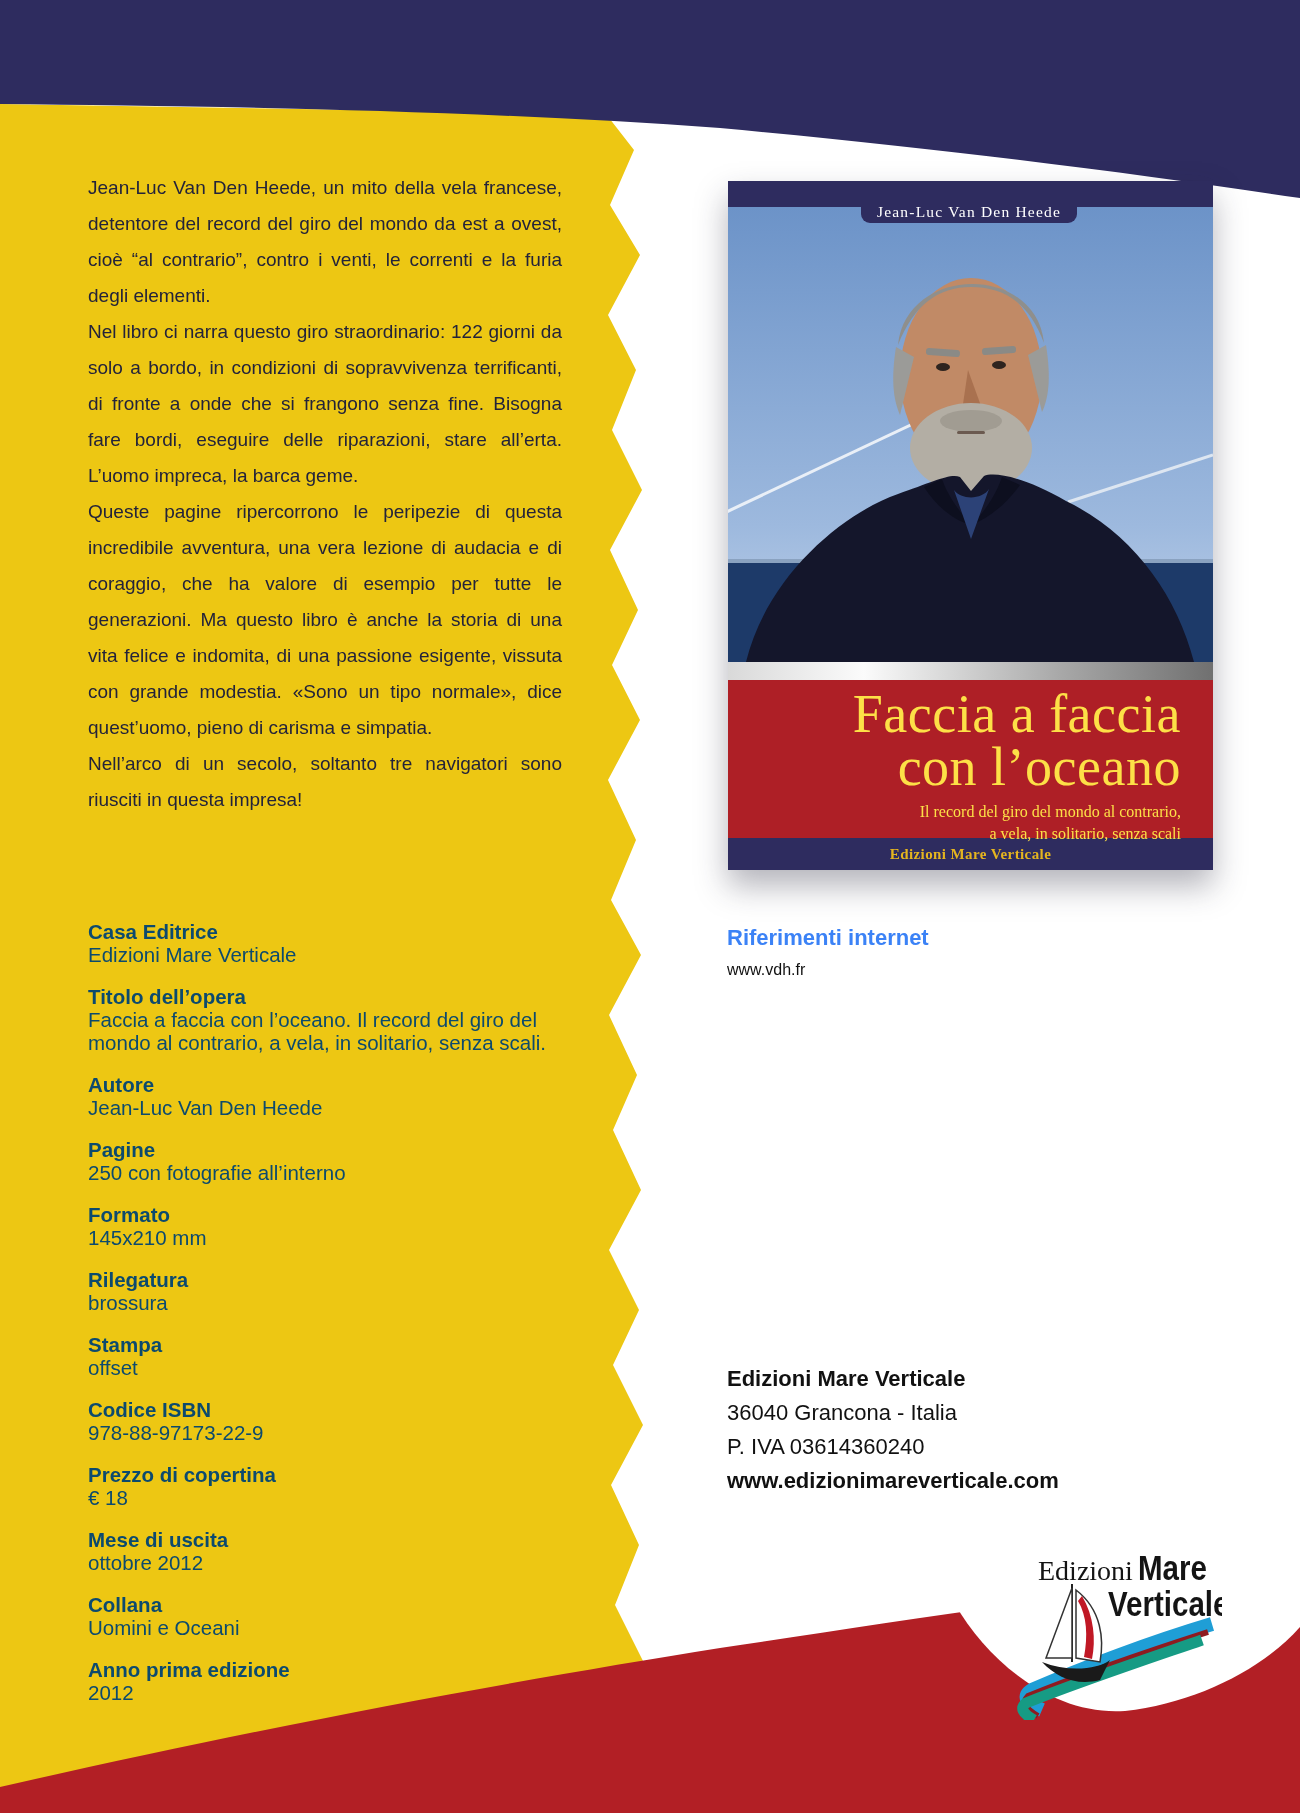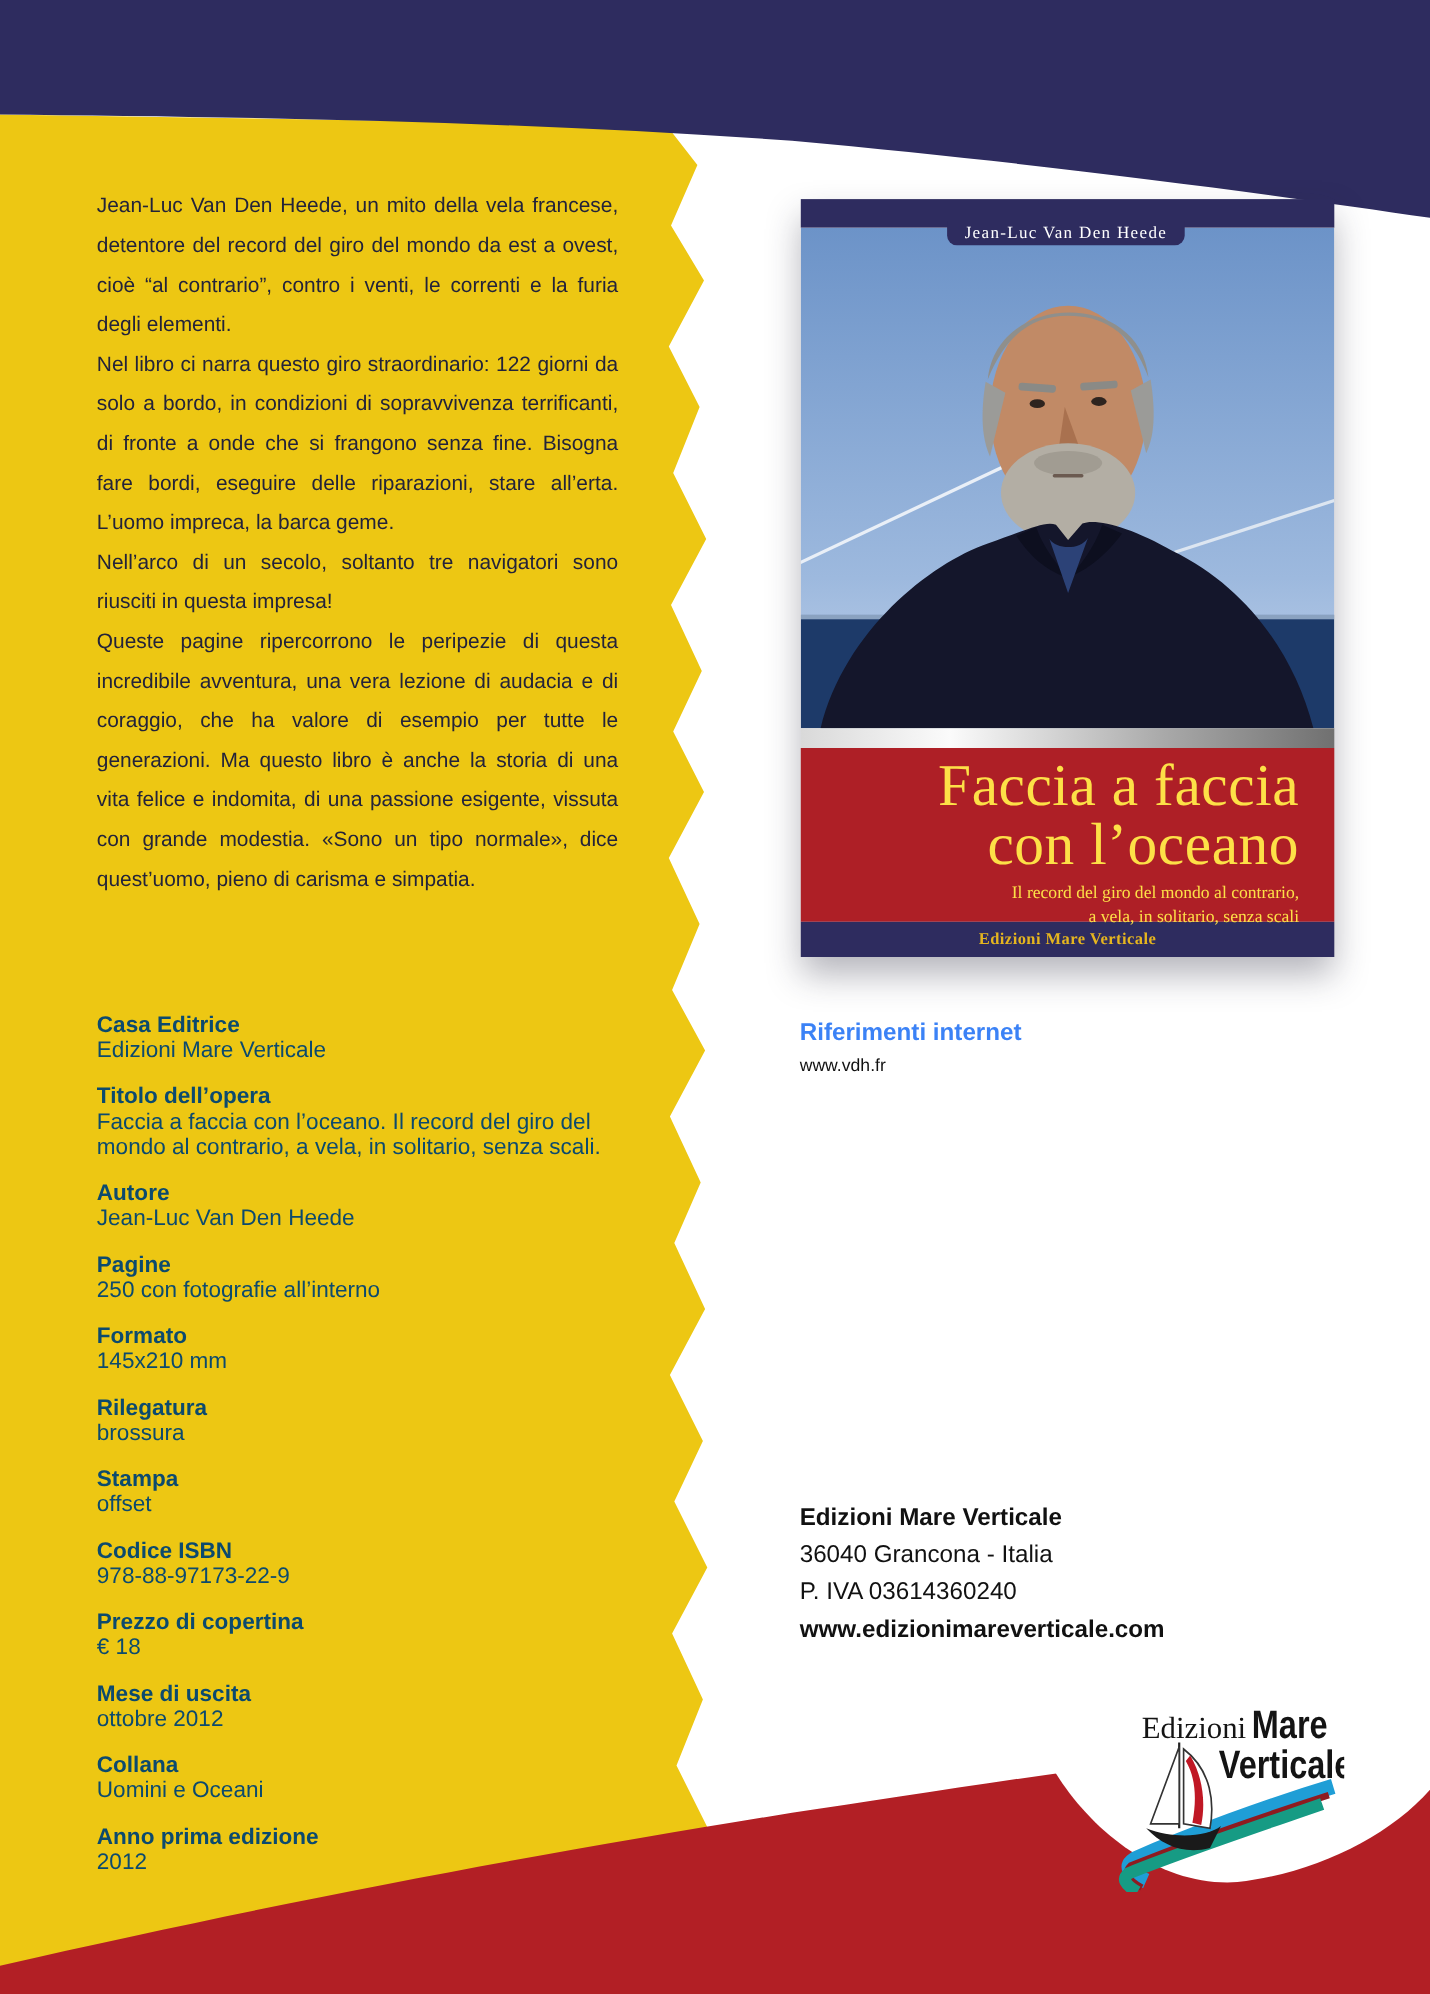--- a/index.html
+++ b/index.html
@@ -59,23 +59,23 @@
 
     <path fill="#ffffff" d="M955,1604 C1060,1574 1190,1553 1300,1551 L1300,1627 C1262,1670 1195,1703 1125,1711 C1053,1716 988,1662 955,1604 Z"></path>
   </svg>
 
   <div class="intro">
 
       <p>Jean-Luc Van Den Heede, un mito della vela francese, detentore del record del giro del mondo da est a ovest, cioè “al contrario”, contro i venti, le correnti e la furia degli elementi.</p>
 
       <p>Nel libro ci narra questo giro straordinario: 122 giorni da solo a bordo, in condizioni di sopravvivenza terrificanti, di fronte a onde che si frangono senza fine. Bisogna fare bordi, eseguire delle riparazioni,  stare all’erta. L’uomo impreca, la barca geme.</p>
 
+      <p>Queste pagine ripercorrono le peripezie di questa incredibile avventura, una vera lezione di audacia e di coraggio, che ha valore di esempio per tutte le generazioni. Ma questo libro è anche la storia di una vita felice e indomita, di una passione esigente, vissuta con grande modestia. «Sono un tipo normale», dice quest’uomo, pieno di carisma e simpatia.</p>
+
       <p>Nell’arco di un secolo, soltanto tre navigatori sono riusciti in questa impresa!</p>
-
-      <p>Queste pagine ripercorrono le peripezie di questa incredibile avventura, una vera lezione di audacia e di coraggio, che ha valore di esempio per tutte le generazioni. Ma questo libro è anche la storia di una vita felice e indomita, di una passione esigente, vissuta con grande modestia. «Sono un tipo normale», dice quest’uomo, pieno di carisma e simpatia.</p>
 
   </div>
 
   <div class="details">
 
       <div class="detail">
         <div class="lbl">Casa Editrice</div>
         <div class="val">Edizioni Mare Verticale</div>
       </div>
 

